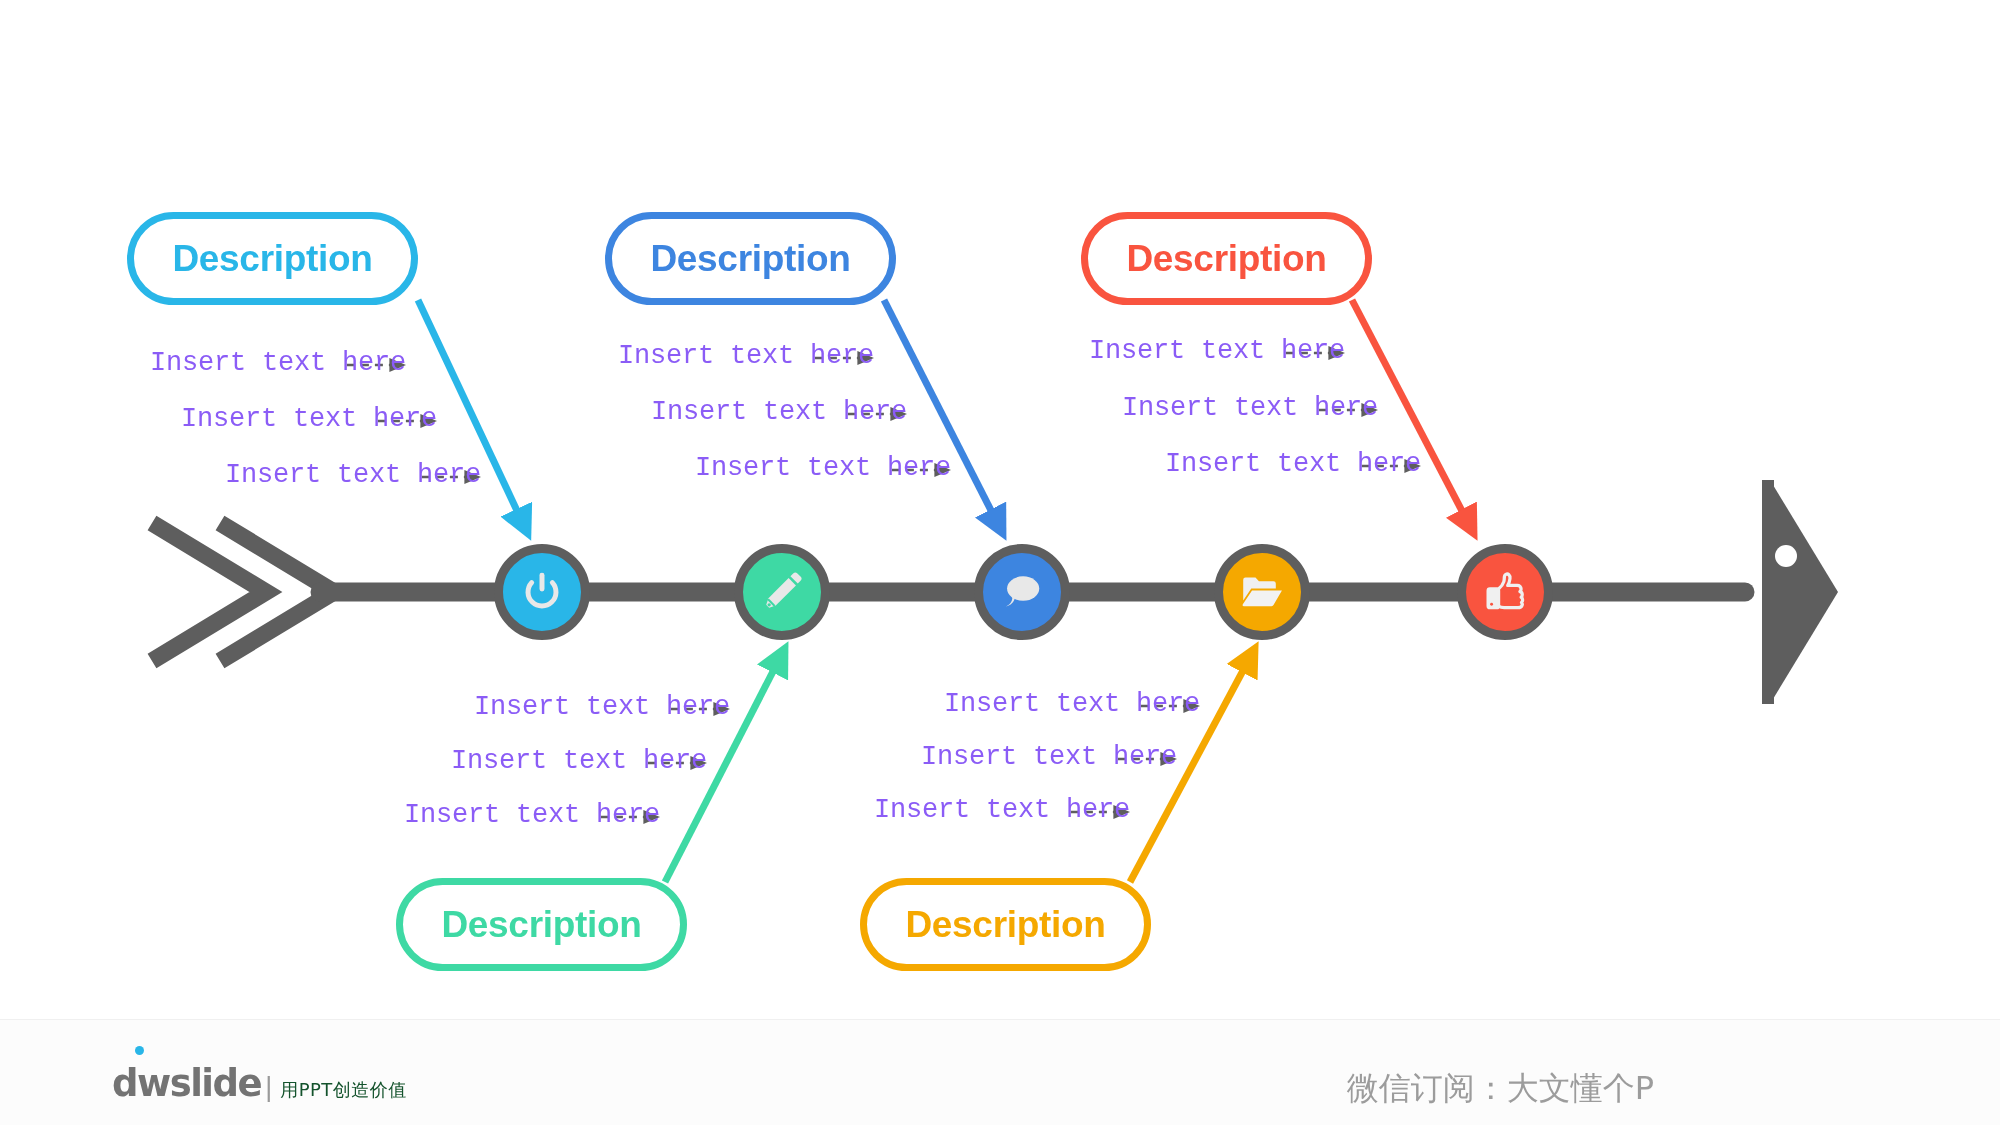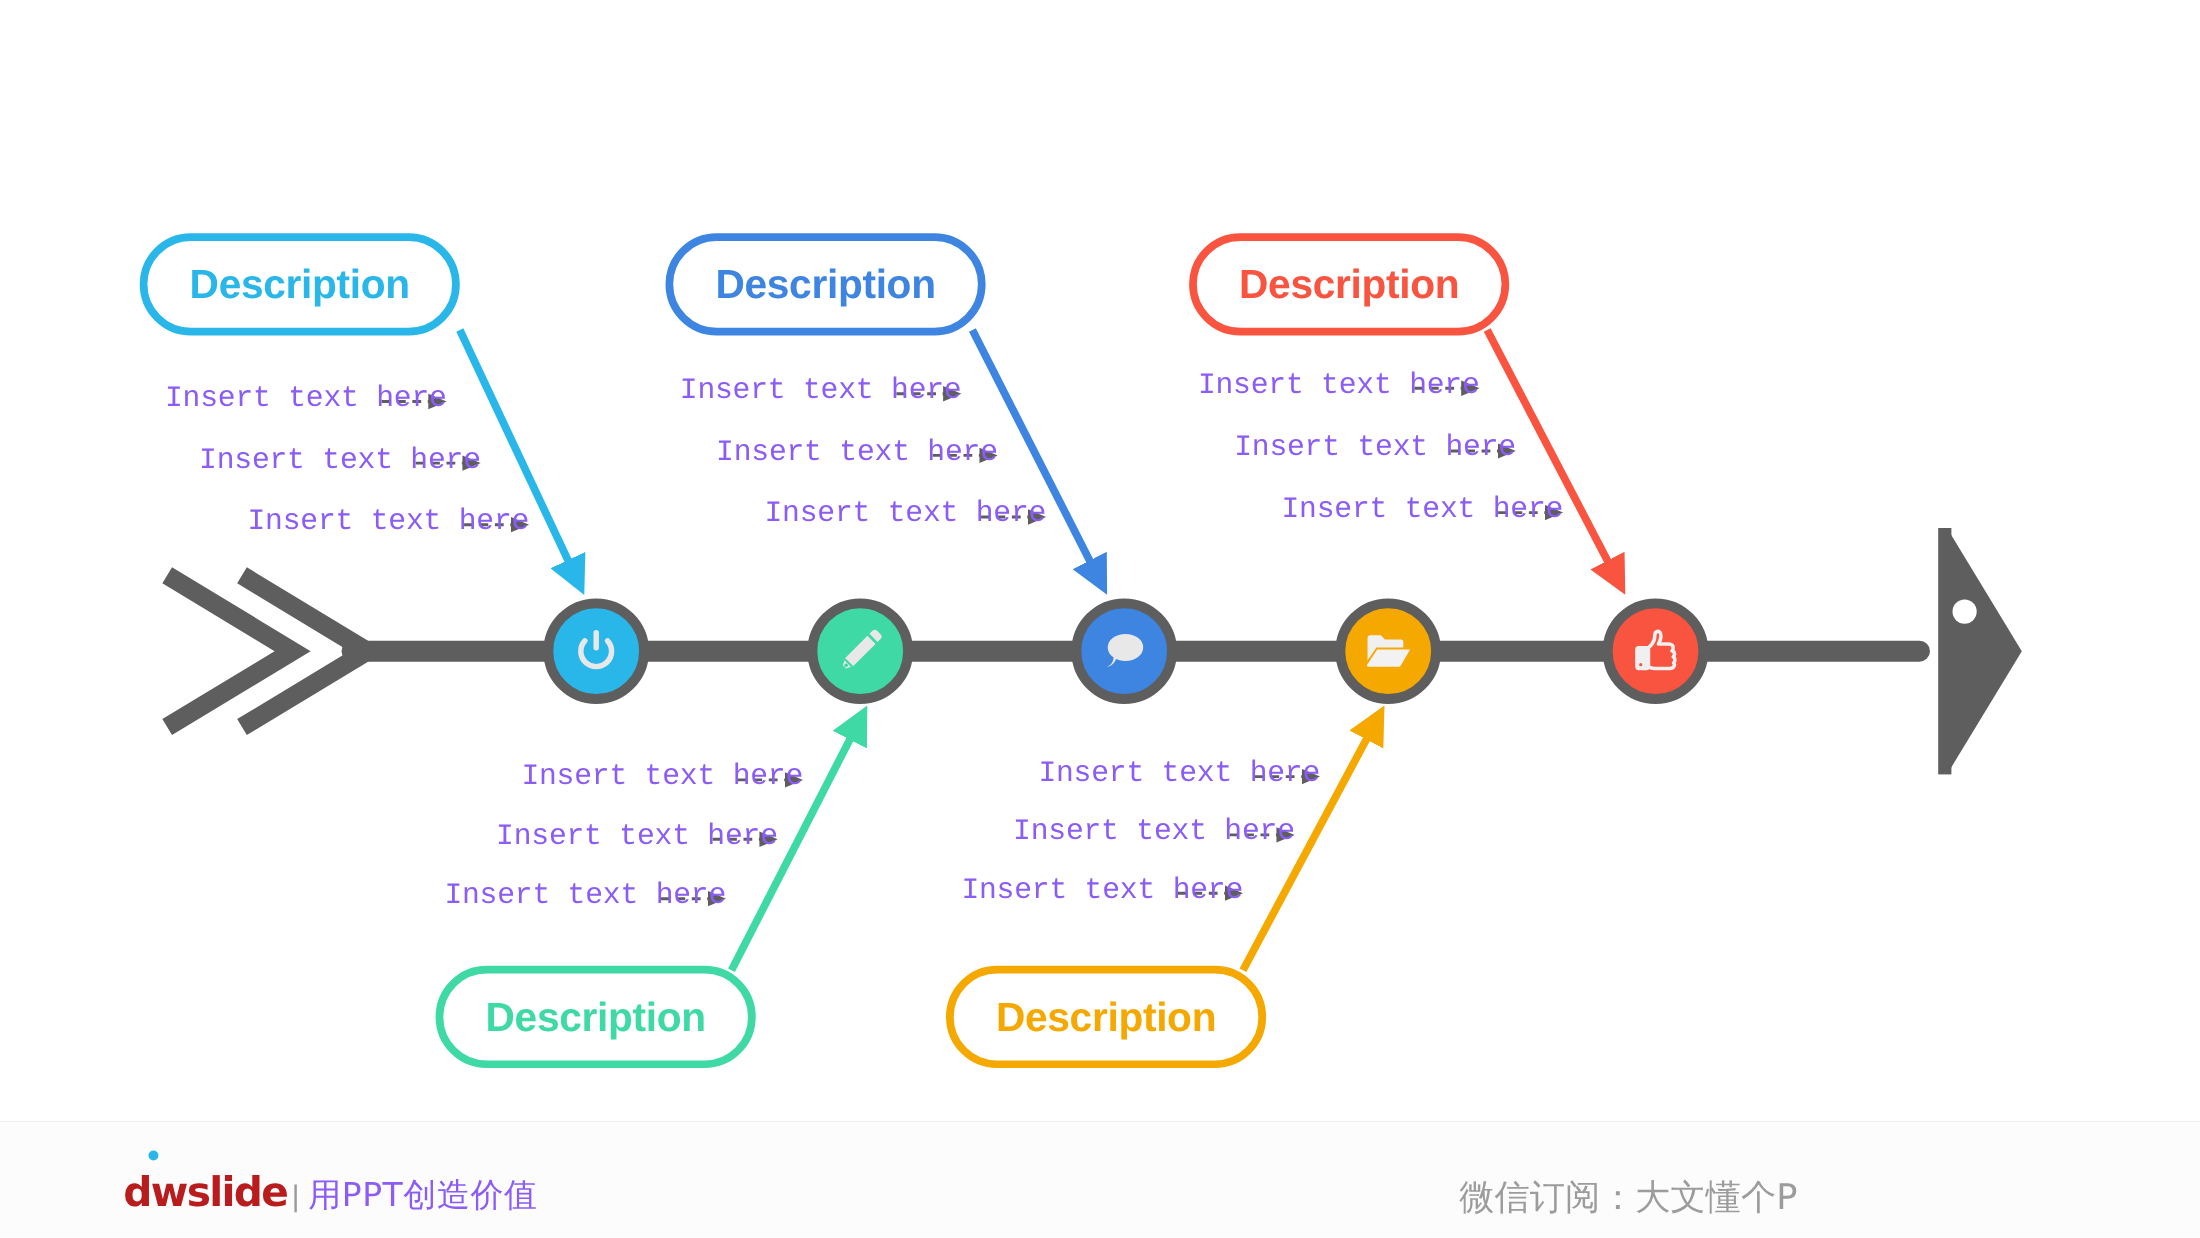--- a/index.html
+++ b/index.html
@@ -12,20 +12,21 @@
     font-family: "Liberation Sans", sans-serif;
     width: 2000px;
     height: 1125px;
     overflow: hidden;
   }
   #slide {
     position: relative;
     width: 1692px;
     height: 1125px;
     background: #ffffff;
+    padding-left: 20px;
   }
   #canvas {
     position: absolute;
     left: 0; top: 0;
     width: 2000px;
     height: 1125px;
   }
   .footer-band {
     position: absolute;
     left: 0;
@@ -41,42 +42,42 @@
     top: 1062px;
     display: flex;
     align-items: baseline;
     white-space: nowrap;
   }
   .logo-word {
     font-family: "DejaVu Sans", sans-serif;
     font-size: 37px;
     font-weight: 700;
     letter-spacing: -1.5px;
-    color: #b91c1c;
+    color: #737373;
     position: relative;
   }
   .logo-dot {
     position: absolute;
     left: 23px;
     top: -16px;
     width: 9px;
     height: 9px;
     border-radius: 50%;
     background: #29b6e8;
   }
   .logo-sep {
     font-size: 27px;
     color: #9a9a9a;
     margin: 0 8px 0 4px;
     font-weight: 400;
   }
   .logo-tag {
     font-family: "DejaVu Sans", sans-serif;
-    font-size: 30px;
-    color: #8b5cf6;
+    font-size: 18px;
+    color: #14532d;
     letter-spacing: 0.5px;
   }
   .footer-right {
     position: absolute;
     right: 58px;
     top: 1067px;
     font-family: "DejaVu Sans", sans-serif;
     font-size: 32px;
     color: #9c9c9c;
     white-space: nowrap;

